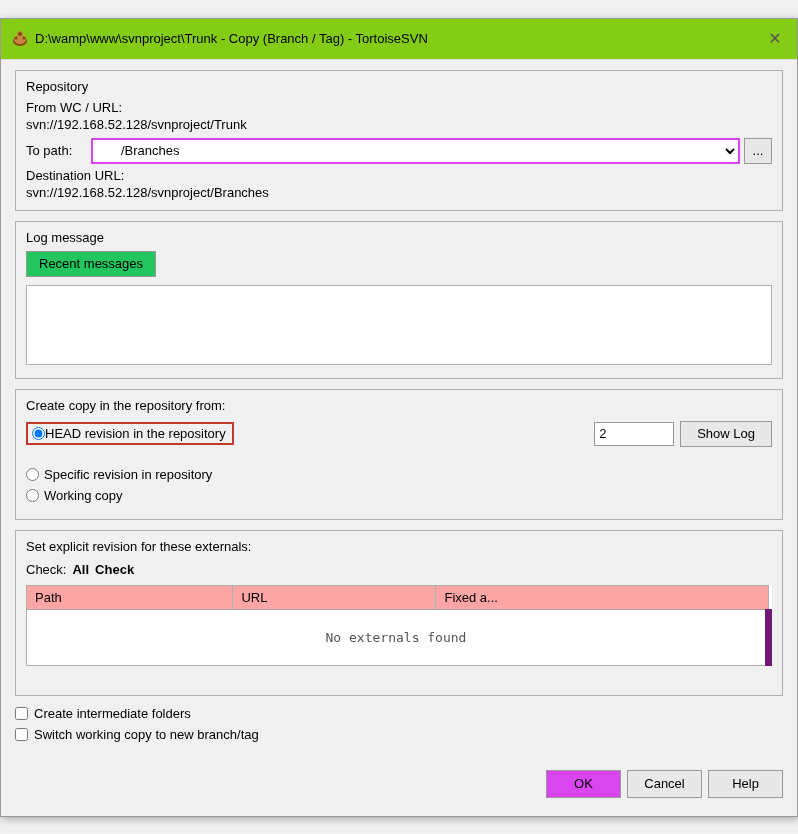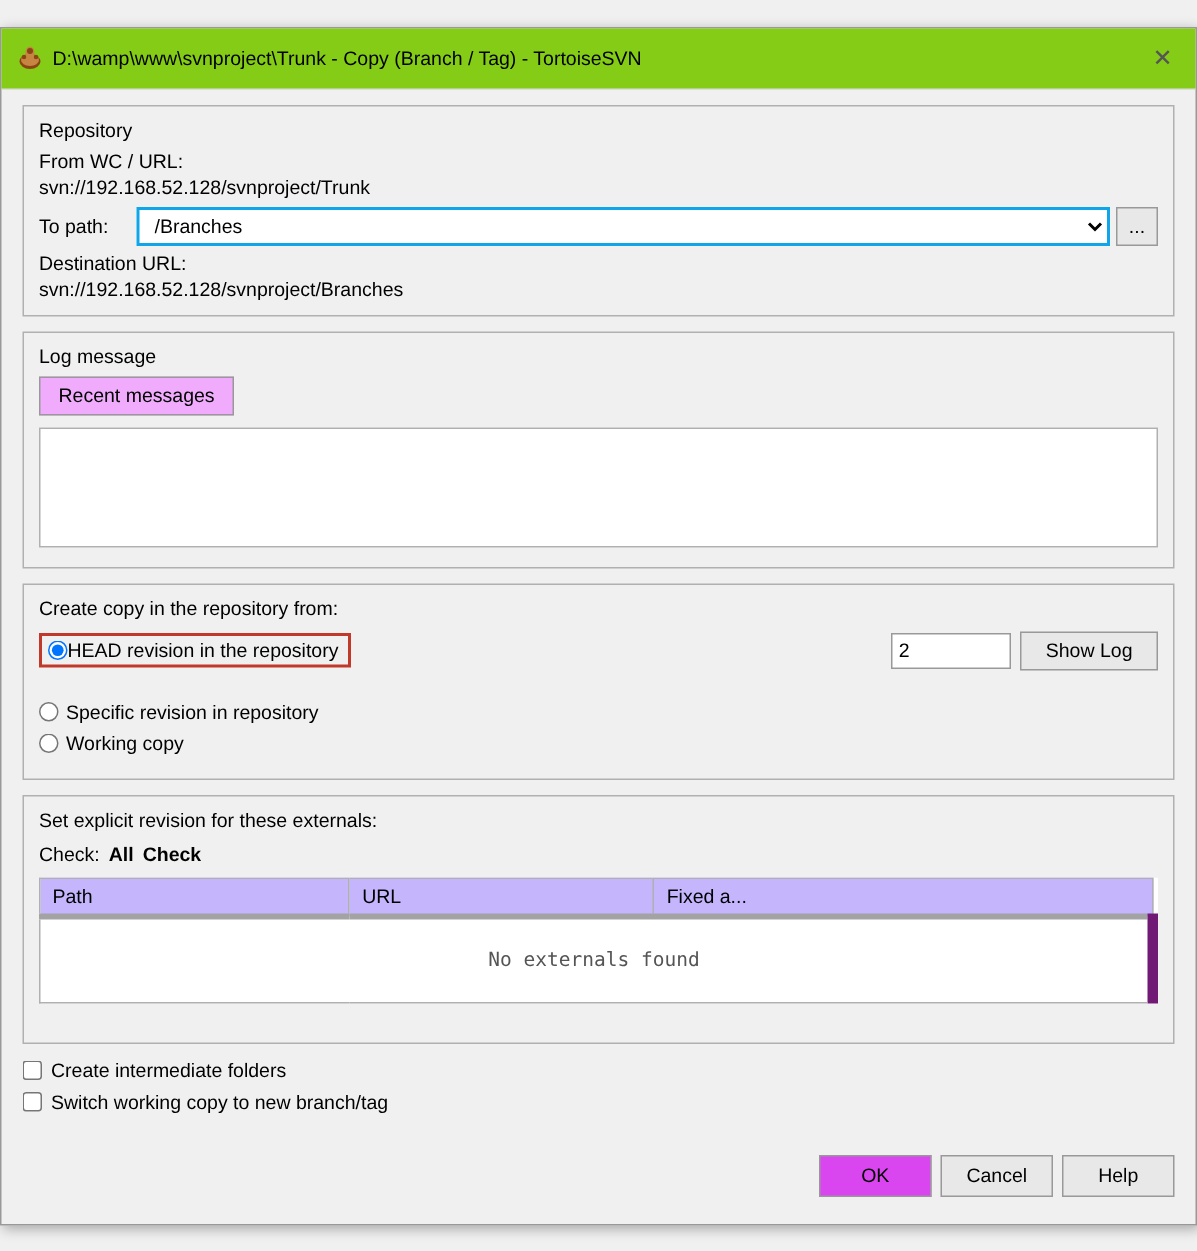--- a/index.html
+++ b/index.html
@@ -94,22 +94,22 @@
     }
     .to-path-input-wrap {
       display: flex;
       align-items: center;
       flex: 1;
       gap: 4px;
     }
     .to-path-select {
       flex: 1;
       height: 26px;
-      border: 2px solid #0ea5e9;
-      padding: 2px 6px;
+      border: 2px solid #d946ef;
+      padding: 2px 24px;
       font-size: 13px;
       background: #fff;
       outline: none;
     }
     .browse-btn {
       width: 28px;
       height: 26px;
       background: #e8e8e8;
       border: 1px solid #999;
       cursor: pointer;
@@ -124,21 +124,21 @@
     }
 
     .log-message-group {
       border: 1px solid #b0b0b0;
       background: #f0f0f0;
       margin-bottom: 10px;
       padding: 8px 10px 10px 10px;
     }
     .recent-messages-btn {
       height: 26px;
-      background: #f0abfc;
+      background: #22c55e;
       border: 1px solid #999;
       padding: 0 12px;
       cursor: pointer;
       font-size: 13px;
     }
     .log-textarea {
       width: 100%;
       height: 80px;
       margin-top: 8px;
       border: 1px solid #b0b0b0;
@@ -242,22 +242,22 @@
     }
 
     .externals-table {
       width: 100%;
       border: 1px solid #b0b0b0;
       background: #fff;
       border-collapse: collapse;
       font-size: 13px;
     }
     .externals-table th {
-      background: #c4b5fd;
-      border-bottom: 4px solid #a3a3a3;
+      background: #fca5a5;
+      border-bottom: 1px solid #a3a3a3;
       border-right: 1px solid #b0b0b0;
       padding: 4px 8px;
       text-align: left;
       font-weight: normal;
     }
     .externals-table td {
       padding: 4px 8px;
       border-right: 7px solid #701a75;
     }
     .no-externals-row td {

